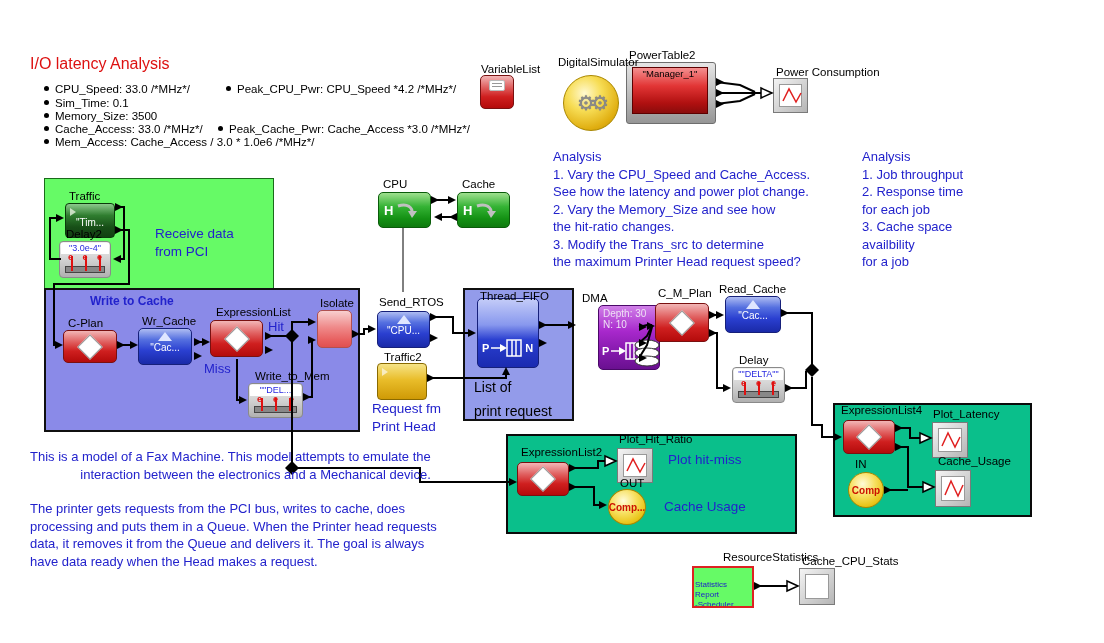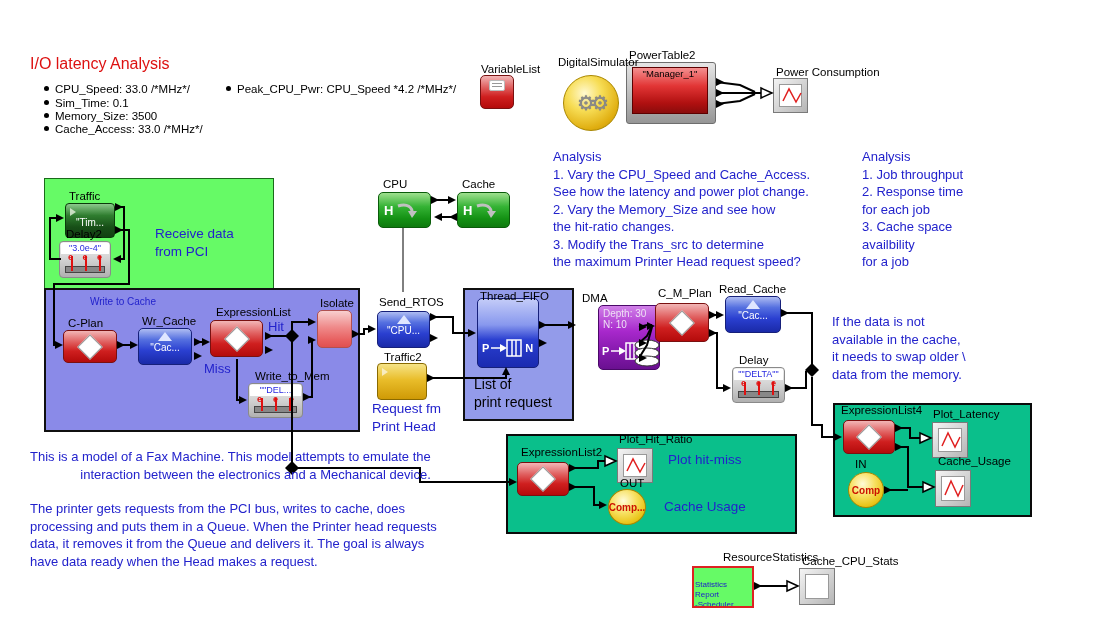--- a/index.html
+++ b/index.html
@@ -6,21 +6,21 @@
   #canvas{position:relative;width:1104px;height:643px;background:#fff;overflow:hidden;
           font-family:"Liberation Sans",sans-serif;color:#000;}
   
   .title{position:absolute;font-size:16px;color:#dd1111;white-space:nowrap;}
   .param{position:absolute;font-size:11.5px;color:#000;white-space:nowrap;}
   .param::before{content:"";display:inline-block;width:5px;height:5px;border-radius:50%;
                  background:#000;margin-right:6px;vertical-align:2px;}
   .lbl{position:absolute;font-size:11.5px;color:#000;white-space:nowrap;z-index:5;}
   .note{position:absolute;color:#2222cc;font-size:13px;line-height:17.5px;white-space:pre-line;z-index:5;}
   .bignote{font-size:13px;}
-  .blknote{position:absolute;color:#000;font-size:14px;line-height:18px;white-space:pre-line;z-index:5;}
+  .blknote{position:absolute;color:#000;font-size:14px;line-height:24px;white-space:pre-line;z-index:5;}
   
   .bigbox{position:absolute;z-index:1;}
   
   .dev{position:absolute;z-index:3;box-sizing:border-box;}
   .red-dev{background:linear-gradient(180deg,#f2b6b6 0%,#e06060 35%,#cf1f1f 65%,#b40b0b 100%);
            border:1px solid #7a1010;border-radius:5px;}
   .pink-dev{background:linear-gradient(180deg,#f8cfcf 0%,#ef8a8a 45%,#e86060 80%,#e05050 100%);
            border:1px solid #b05050;border-radius:5px;}
   .diamond{position:absolute;left:50%;top:50%;width:16px;height:16px;background:#fff;
            border:1px solid #999;transform:translate(-50%,-50%) rotate(45deg);}
@@ -182,20 +182,22 @@
       <polygon points="616,461 605,456 605,466"></polygon>
     </g>
   </svg>
 
   <div class="title" style="left:30px;top:55px;">I/O latency Analysis</div>
   <div class="param" style="left:44px;top:83px;">CPU_Speed: 33.0  /*MHz*/</div>
   <div class="param" style="left:226px;top:83px;">Peak_CPU_Pwr: CPU_Speed *4.2 /*MHz*/</div>
   <div class="param" style="left:44px;top:97px;">Sim_Time: 0.1</div>
   <div class="param" style="left:44px;top:110px;">Memory_Size: 3500</div>
   <div class="param" style="left:44px;top:123px;">Cache_Access: 33.0 /*MHz*/</div>
+  <div class="param" style="left:218px;top:123px;">Peak_Cache_Pwr: Cache_Access *3.0 /*MHz*/</div>
+  <div class="param" style="left:44px;top:136px;">Mem_Access: Cache_Access / 3.0 * 1.0e6  /*MHz*/</div>
 
   <div class="lbl" style="left:481px;top:63px;">VariableList</div>
   <div class="dev red-dev" style="left:480px;top:75px;width:34px;height:34px;">
     <div style="position:absolute;left:50%;top:4px;transform:translateX(-50%);width:14px;height:9px;background:#fff;border:1px solid #bbb;border-radius:2px;">
       <div style="margin:2px 2px 0;height:1px;background:#999;"></div>
       <div style="margin:2px 2px 0;height:1px;background:#999;"></div>
     </div>
   </div>
 
   <div class="lbl" style="left:558px;top:56px;">DigitalSimulator</div>
@@ -248,21 +250,21 @@
     <div class="emarks">
       <span>e</span>
         <span>e</span>
         <span>e</span>
     </div>
     <div class="ebar"></div>
   </div>
   <div class="note" style="left:155px;top:225px;font-size:13.5px;">Receive data
 from PCI</div>
 
-  <div class="note" style="left:90px;top:293px;font-size:10px;">Write to Cache</div>
+  <div class="note" style="left:90px;top:293px;font-size:12px;font-weight:bold;">Write to Cache</div>
   <div class="lbl" style="left:68px;top:317px;">C-Plan</div>
   <div class="dev red-dev" style="left:63px;top:330px;width:54px;height:33px;">
       <div class="diamond"></div>
     </div>
 
   <div class="lbl" style="left:142px;top:315px;">Wr_Cache</div>
   <div class="dev blue-dev" style="left:138px;top:328px;width:54px;height:37px;">
     <div class="tri-up"></div>
     <div class="bdtxt">"Cac...</div>
   </div>
@@ -380,24 +382,20 @@
       <div class="evl" style="left:25px;height:13px;"></div>
       <div class="evl" style="left:39px;height:13px;"></div>
     <div class="emarks">
       <span>e</span>
         <span>e</span>
         <span>e</span>
     </div>
     <div class="ebar"></div>
   </div>
 
-  <div class="note" style="left:832px;top:313px;">If the data is not
-available in the cache,
-it needs to swap older \
-data from the memory.</div>
 
   <div class="lbl" style="left:619px;top:433px;">Plot_Hit_Ratio</div>
   <div class="lbl" style="left:521px;top:446px;">ExpressionList2</div>
   <div class="dev red-dev" style="left:517px;top:462px;width:52px;height:34px;">
       <div class="diamond"></div>
     </div>
   <div class="dev plot-icon" style="left:617px;top:448px;width:36px;height:35px;">
     <div class="plot-face">
       <svg width="24" height="23">
         <polyline points="3,16 9,4 16,17 21,8" fill="none" stroke="#e02020" stroke-width="1.5"></polyline>

